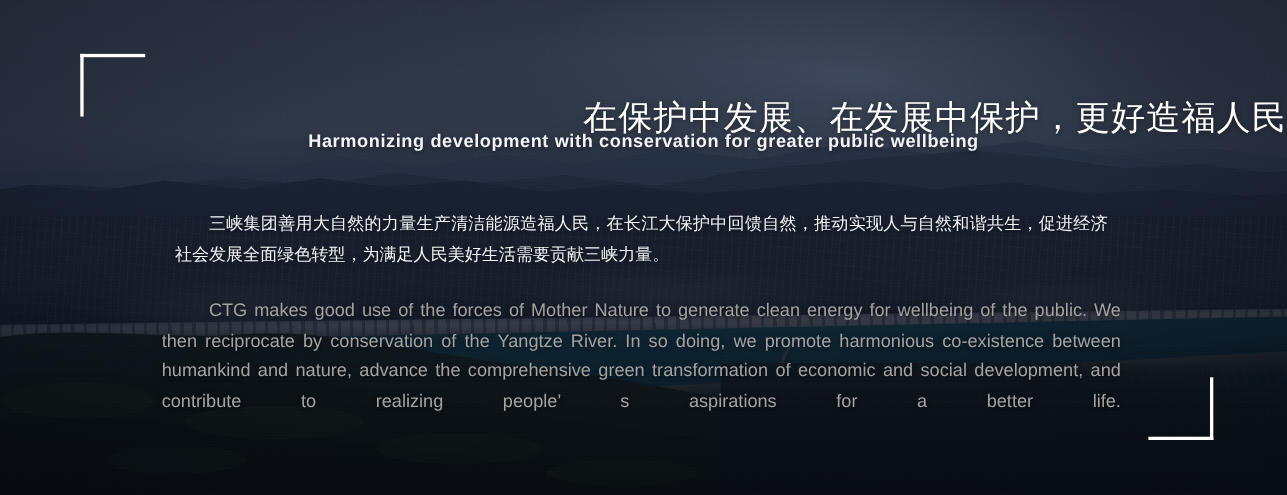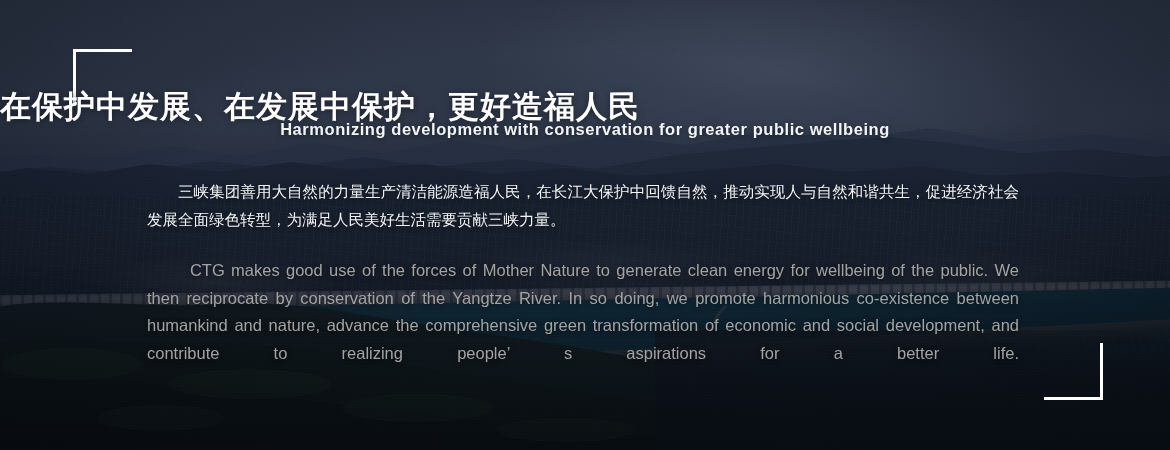--- a/index.html
+++ b/index.html
@@ -185,24 +185,24 @@
   
   .content {
     position: absolute;
     inset: 0;
   }
 
   .title {
     position: absolute;
     left: 0; right: 0;
     top: 66px;
-    text-align: left;
+    text-align: right;
     color: #ffffff;
     font-size: 31px;
-    font-weight: bold;
+    font-weight: normal;
     letter-spacing: 1px;
     line-height: 40px;
     text-shadow: 0 1px 6px rgba(0,0,0,0.45);
   }
 
   .subtitle {
     position: absolute;
     left: 0; right: 0;
     top: 117px;
     text-align: center;
@@ -215,21 +215,21 @@
   }
 
   .body {
     position: absolute;
     left: 147px;
     top: 178px;
     width: 872px;
   }
 
   .para-cn {
-    margin: 0;
+    margin: 12px;
     color: #f3f5f8;
     font-size: 15.5px;
     line-height: 28px;
     text-align: justify;
     text-indent: 2em;
     text-shadow: 0 1px 5px rgba(0,0,0,0.5);
   }
 
   .para-en {
     margin: 23px 0 0 0;

